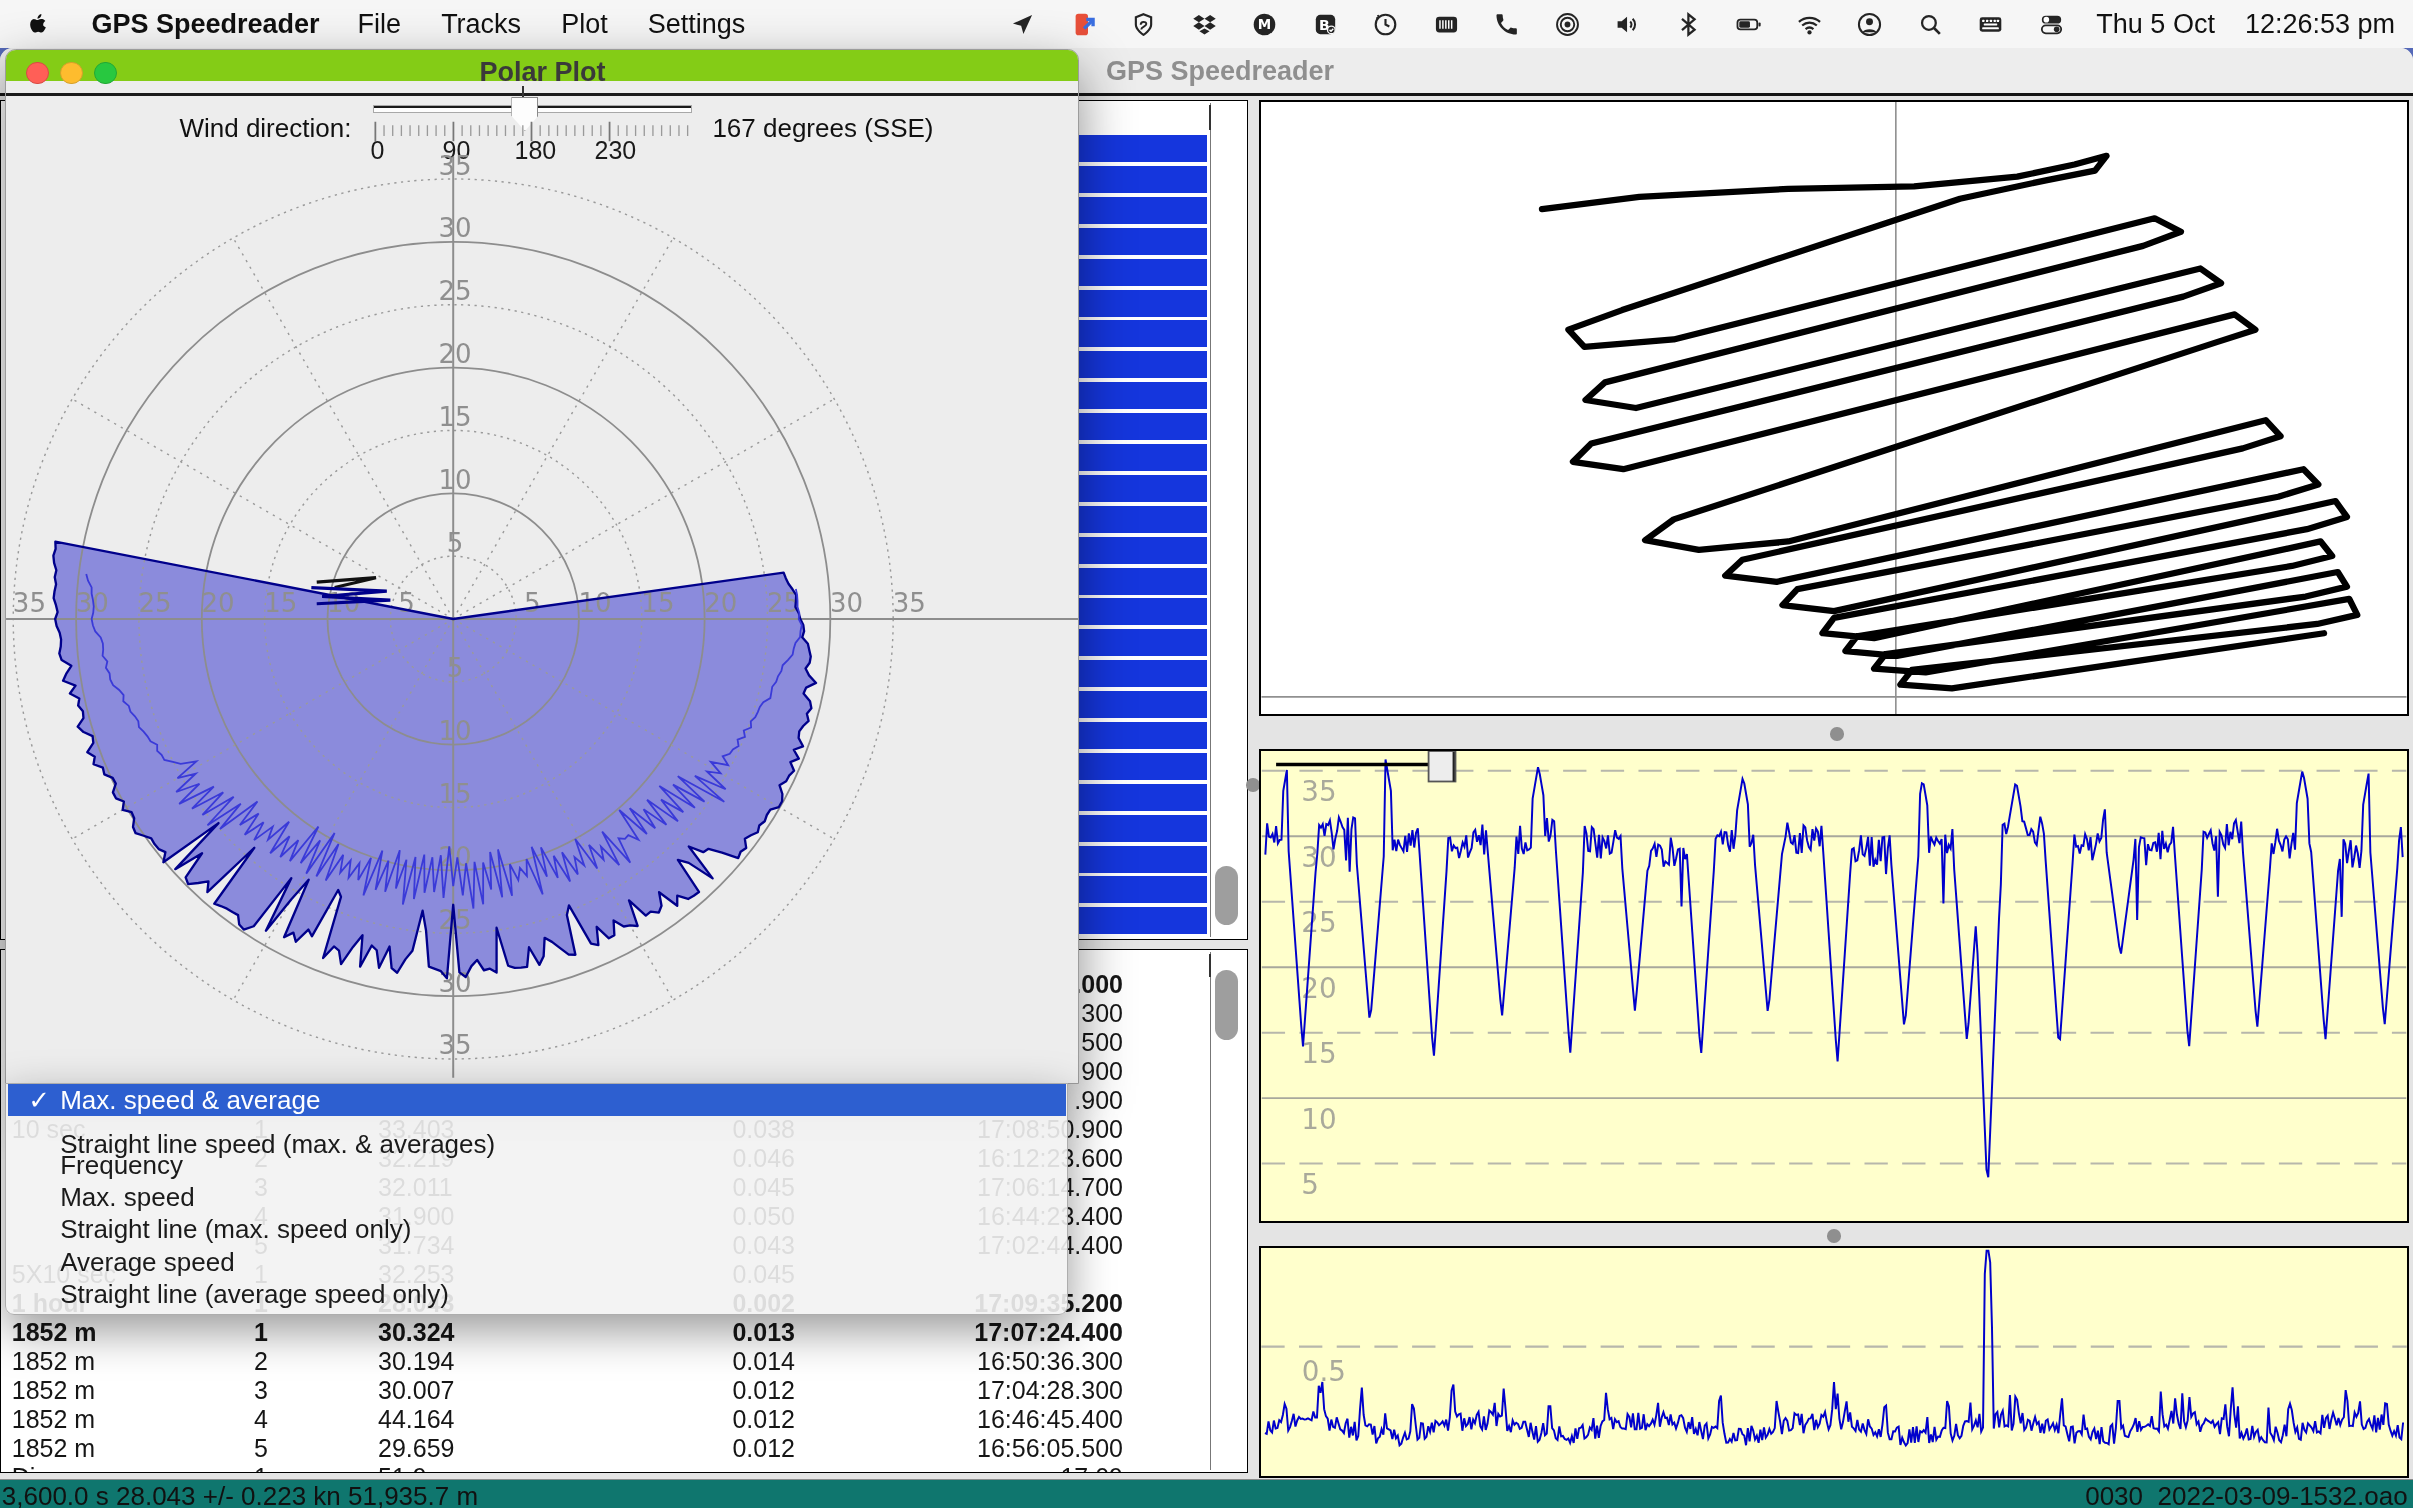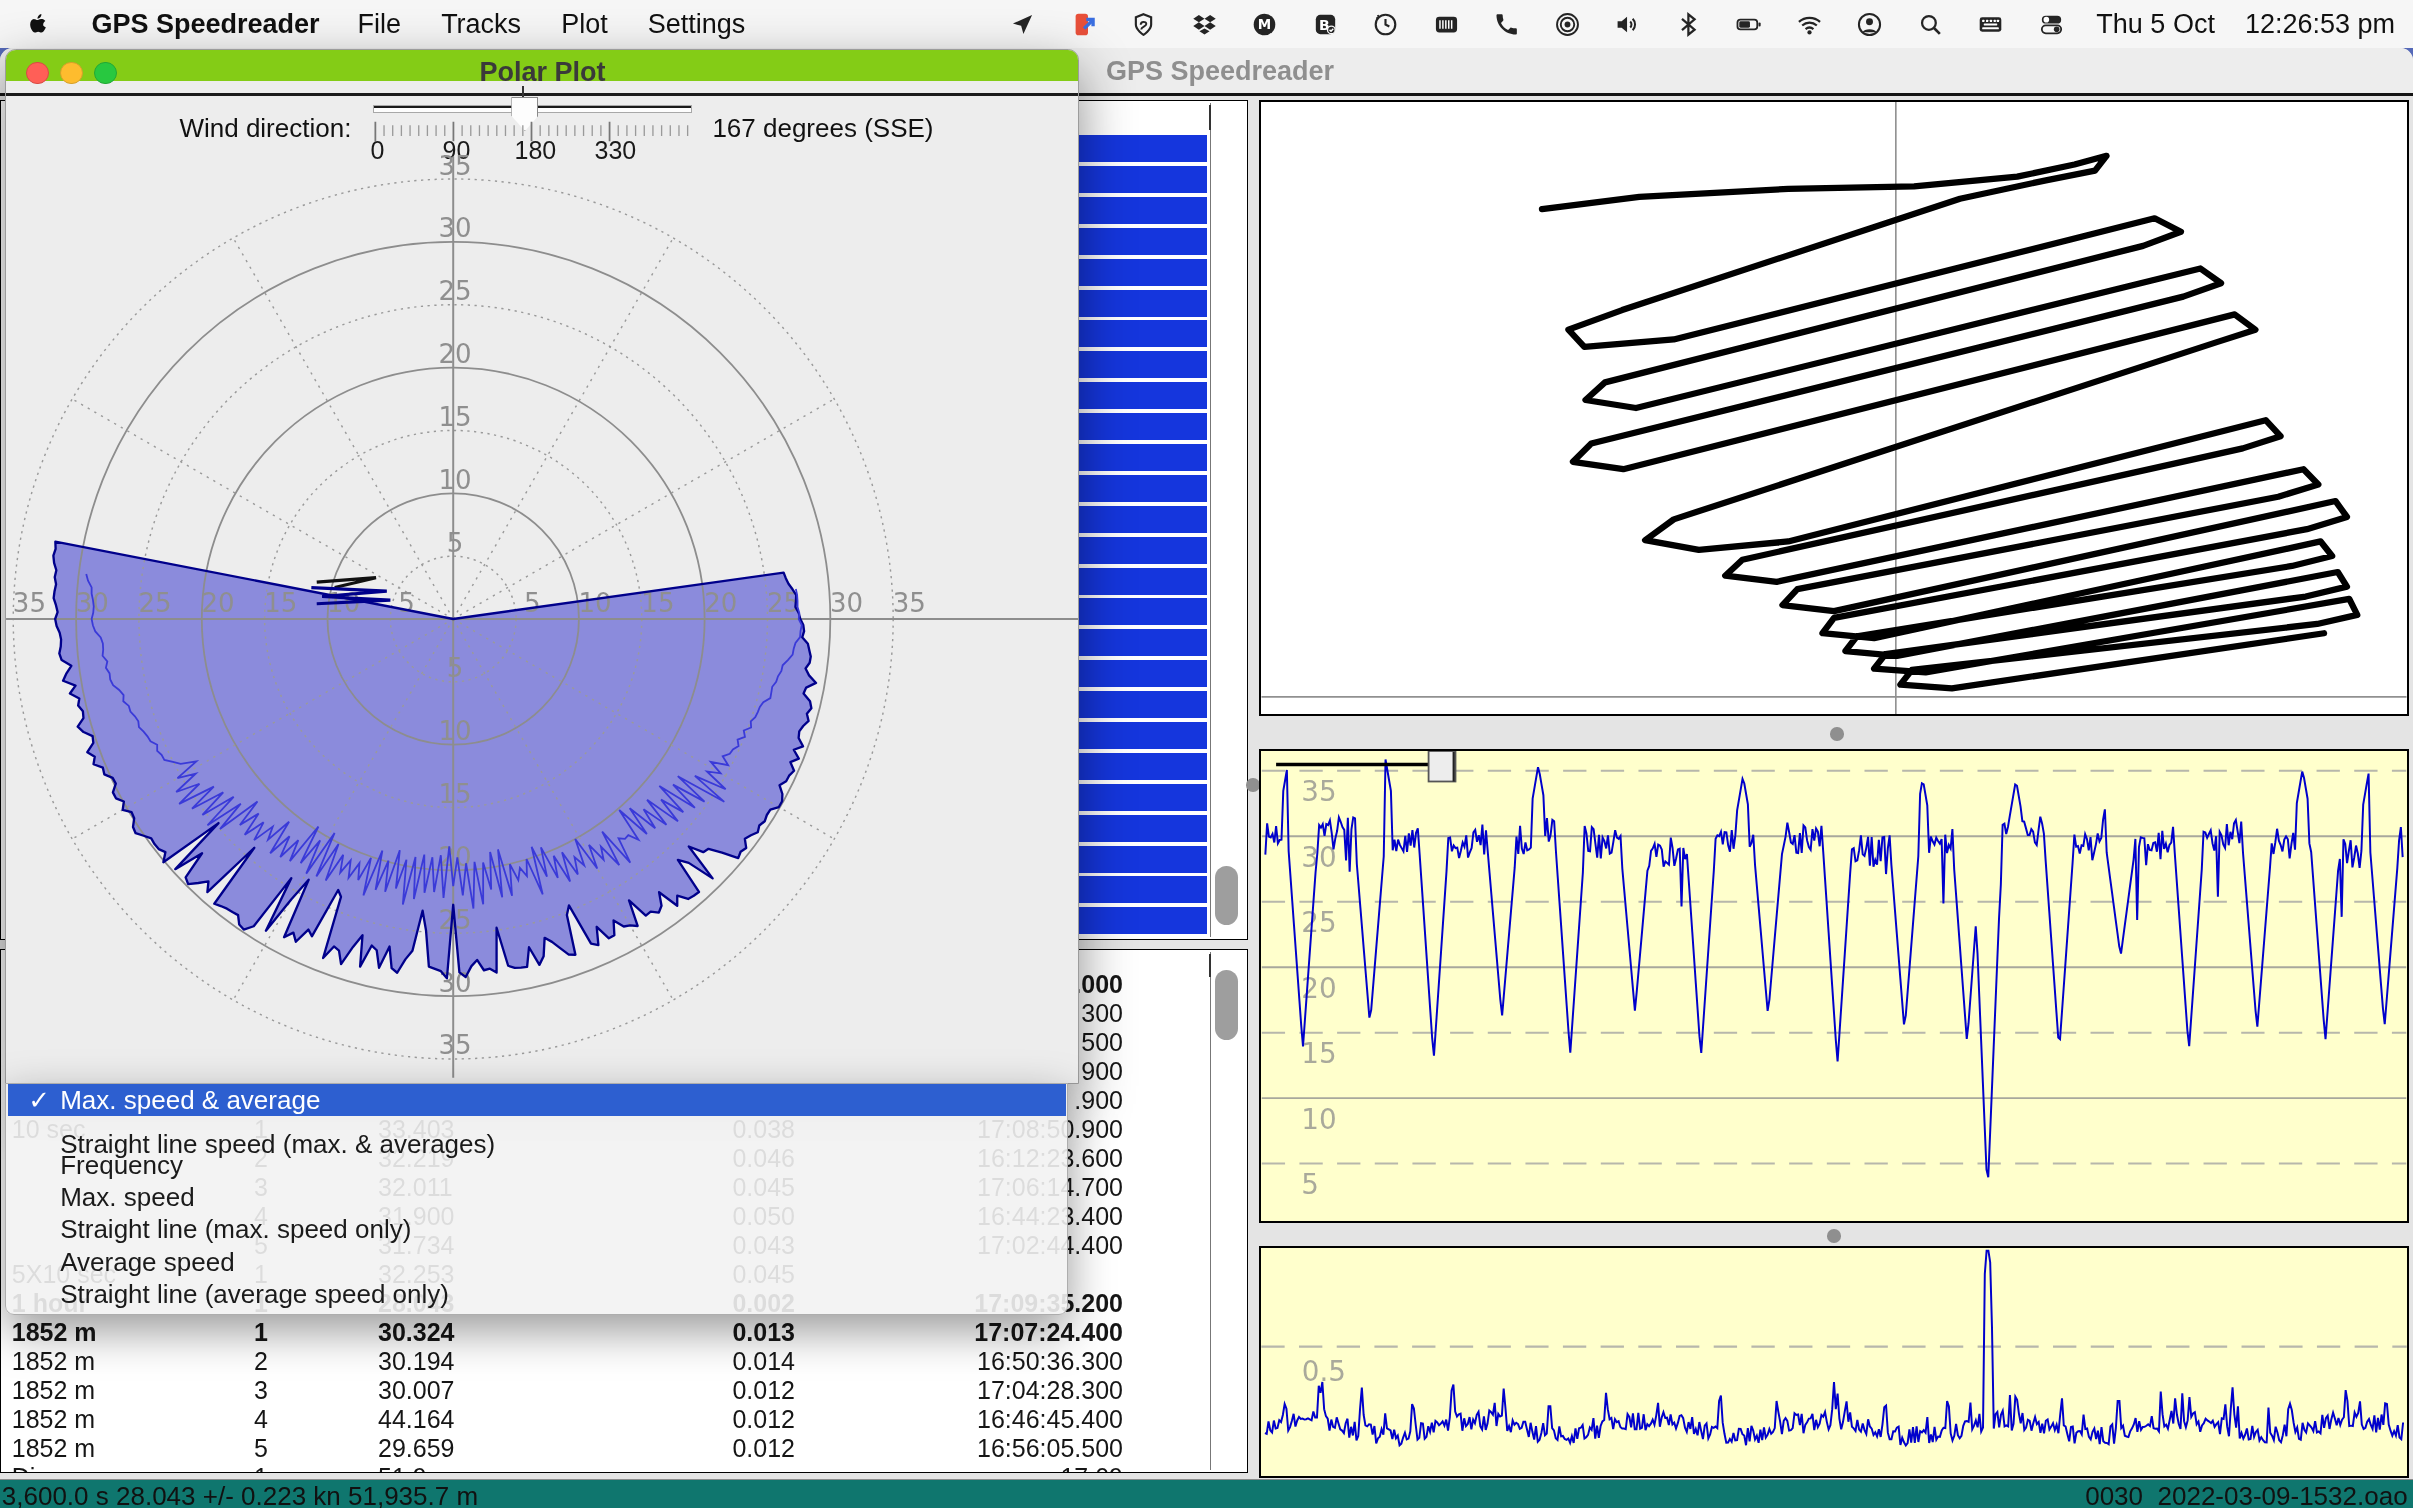--- a/index.html
+++ b/index.html
@@ -486,21 +486,21 @@
         <line x1="313.77777777777777" y1="6" x2="313.77777777777777" y2="18" stroke="#9a9a9a" stroke-width="1.5"></line>
         <line x1="323.5833333333333" y1="6" x2="323.5833333333333" y2="18" stroke="#9a9a9a" stroke-width="1.5"></line>
         <line x1="333.3888888888889" y1="6" x2="333.3888888888889" y2="18" stroke="#9a9a9a" stroke-width="1.5"></line>
         <line x1="343.19444444444446" y1="6" x2="343.19444444444446" y2="18" stroke="#9a9a9a" stroke-width="1.5"></line>
         <line x1="353" y1="6" x2="353" y2="18" stroke="#9a9a9a" stroke-width="1.5"></line>
       </svg>
     <div id="wind-tick-labels">
         <div class="wtl" style="left: 344px;">0</div>
         <div class="wtl" style="left: 423px;">90</div>
         <div class="wtl" style="left: 502px;">180</div>
-        <div class="wtl" style="left: 582px;">330</div>
+        <div class="wtl" style="left: 582px;">230</div>
       </div>
     <span id="wind-value">167 degrees (SSE)</span>
     <svg id="polar-svg" width="1074" height="941" viewBox="0 0 1196 1048">
         <path d="M498,529 L54.9,442.9 55.2,450.9 52.7,458.5 53.5,466.5 56.0,474.7 54.2,482.4 55.7,490.3 54.0,498.0 53.0,505.7 55.6,513.6 57.4,521.3 54.7,529.0 56.3,536.7 59.7,544.3 61.3,551.9 60.9,559.6 59.3,567.4 61.9,574.8 72.7,581.2 67.3,589.5 63.5,597.8 77.4,603.2 71.1,612.0 81.6,617.5 80.3,625.4 85.6,631.8 86.2,639.3 79.8,648.9 86.3,654.9 96.4,659.5 97.2,667.0 90.5,677.3 98.8,682.3 97.4,690.8 107.8,694.6 109.4,702.0 118.7,705.9 122.2,712.3 119.0,722.1 122.4,728.7 131.2,732.3 129.9,741.5 139.8,744.2 142.7,751.0 141.4,760.6 144.3,767.6 153.3,770.4 161.7,773.4 165.3,779.7 170.0,785.3 177.5,788.6 175.2,799.9 236.6,756.3 188.5,807.6 218.3,789.9 200.0,816.7 202.8,824.2 214.1,823.0 225.4,821.3 224.2,833.1 276.5,783.8 231.9,846.1 239.1,848.7 246.0,851.6 252.1,855.3 258.4,858.8 259.7,869.3 264.7,874.9 275.8,871.2 317.7,817.6 289.4,876.2 317.8,841.1 337.0,819.4 309.6,883.4 320.0,878.3 322.7,888.5 336.7,874.9 340.6,882.4 369.9,830.8 373.0,838.4 353.1,906.6 365.2,893.7 370.8,898.3 373.1,913.3 386.4,894.2 397.0,881.2 394.3,916.2 407.3,892.7 412.8,897.9 415.4,917.5 427.1,893.8 429.4,917.9 435.6,923.0 444.7,908.1 452.6,898.4 463.9,853.9 467.7,875.6 470.9,916.1 477.6,918.6 484.3,921.2 491.0,929.1 498.0,847.3 504.9,922.5 511.9,927.7 518.3,915.6 524.6,908.7 532.2,920.2 538.9,918.5 546.3,922.8 546.3,872.9 559.2,915.2 566.5,917.6 573.5,917.3 580.3,916.4 582.4,894.6 594.0,914.2 598.7,904.7 599.8,884.1 608.0,888.6 617.1,895.5 626.7,902.8 634.1,902.9 624.6,858.8 626.9,848.0 651.5,890.5 659.7,892.2 657.8,871.8 671.4,884.6 677.5,881.3 676.6,864.8 687.9,871.5 695.0,870.2 703.4,870.9 693.8,842.4 712.5,859.3 717.9,855.0 727.0,856.1 730.0,848.4 727.3,833.3 747.5,848.3 747.5,837.1 759.6,840.8 765.9,837.2 771.7,833.0 748.2,797.3 760.3,800.6 786.9,817.9 760.4,782.4 776.5,788.7 782.3,785.0 797.4,789.3 815.4,795.3 818.1,788.2 824.3,784.0 822.8,773.8 829.6,769.9 837.2,766.5 838.9,759.0 844.9,754.3 847.3,747.3 851.2,741.2 860.7,738.4 864.3,732.0 864.6,723.9 861.4,714.1 868.8,709.8 872.1,703.5 877.6,698.0 873.5,688.4 882.9,684.5 877.3,674.6 887.6,670.8 882.7,661.5 883.4,654.2 887.8,648.2 893.8,642.5 891.9,634.6 896.9,628.5 895.4,620.7 888.2,611.9 891.1,605.4 902.1,600.2 894.3,591.8 890.4,584.1 895.0,577.7 896.2,570.9 894.6,563.7 893.0,556.6 886.7,549.4 888.8,542.6 887.9,535.8 884.6,529.0 882.8,522.3 879.1,515.7 879.7,509.0 880.0,502.3 875.9,495.9 871.4,489.8 868.4,483.5 866.0,477.3 Z" fill="#8b8bdc"></path>
         <circle cx="498" cy="529" r="70" fill="none" stroke="#9a9a9a" stroke-width="1.6" stroke-dasharray="2.5 5"></circle>
         <circle cx="498" cy="529" r="140" fill="none" stroke="#8d8d8d" stroke-width="2" stroke-dasharray="none"></circle>
         <circle cx="498" cy="529" r="210" fill="none" stroke="#9a9a9a" stroke-width="1.6" stroke-dasharray="2.5 5"></circle>
         <circle cx="498" cy="529" r="280" fill="none" stroke="#8d8d8d" stroke-width="2" stroke-dasharray="none"></circle>
         <circle cx="498" cy="529" r="350" fill="none" stroke="#9a9a9a" stroke-width="1.6" stroke-dasharray="2.5 5"></circle>
         <circle cx="498" cy="529" r="420" fill="none" stroke="#8d8d8d" stroke-width="2" stroke-dasharray="none"></circle>

